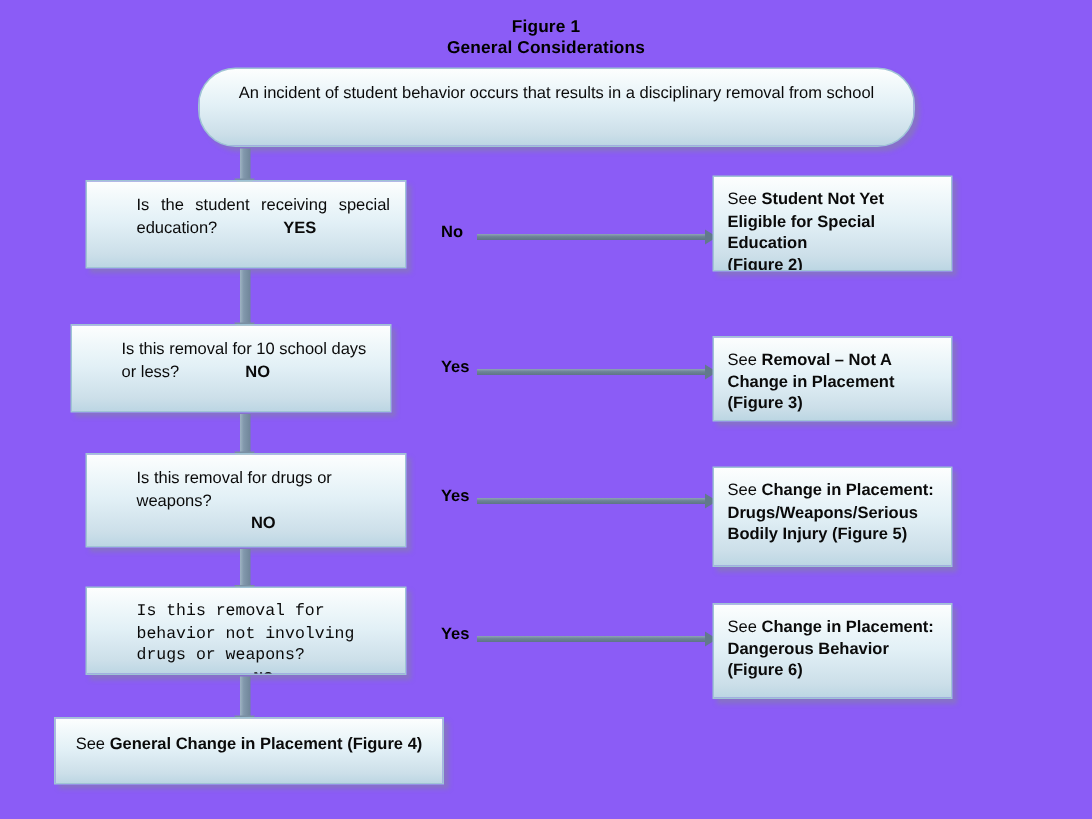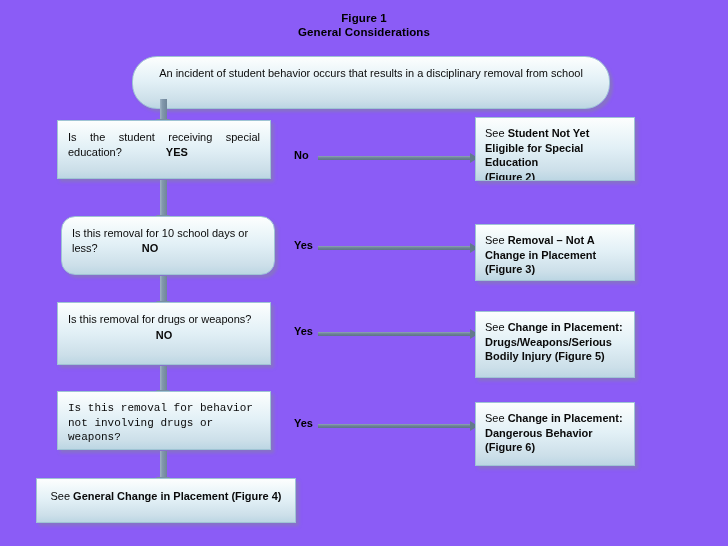--- a/index.html
+++ b/index.html
@@ -51,39 +51,39 @@
     color: #0a0a0a;
     overflow: hidden;
   }
   .box .pad {
     padding: 8px 10px 6px 10px;
   }
 
   
   .box-banner {
     left: 132px;
-    top: 56px;
+    top: 45px;
     width: 478px;
     height: 53px;
     border-radius: 25px;
   }
   .box-banner .pad {
     text-align: center;
     padding: 9px 16px 0 16px;
     line-height: 15px;
   }
 
   
   .q-box { width: 214px; }
   .q1 { left: 57px;  top: 120px; height: 59px; }
-  .q2 { left: 61px;  top: 216px; height: 59px; border-radius: 14px; }
+  .q2 { left: 47px;  top: 216px; height: 59px; }
   .q3 { left: 57px;  top: 302px; height: 63px; }
   .q4 { left: 57px;  top: 391px; height: 59px; font-family: Liberation Mono, monospace; }
 
-  .q-box .pad { padding: 9px 10px 4px 10px; }
+  .q-box .pad { padding: 9px 10px 4px 10px; margin-left: 23px; }
   .q1 .pad { text-align: justify; text-align-last: left; }
   .q-answer-center {
     display: block;
     text-align: center;
     font-weight: bold;
     margin-top: 1px;
   }
   .q-answer-tab {
     font-weight: bold;
     padding-left: 44px;

